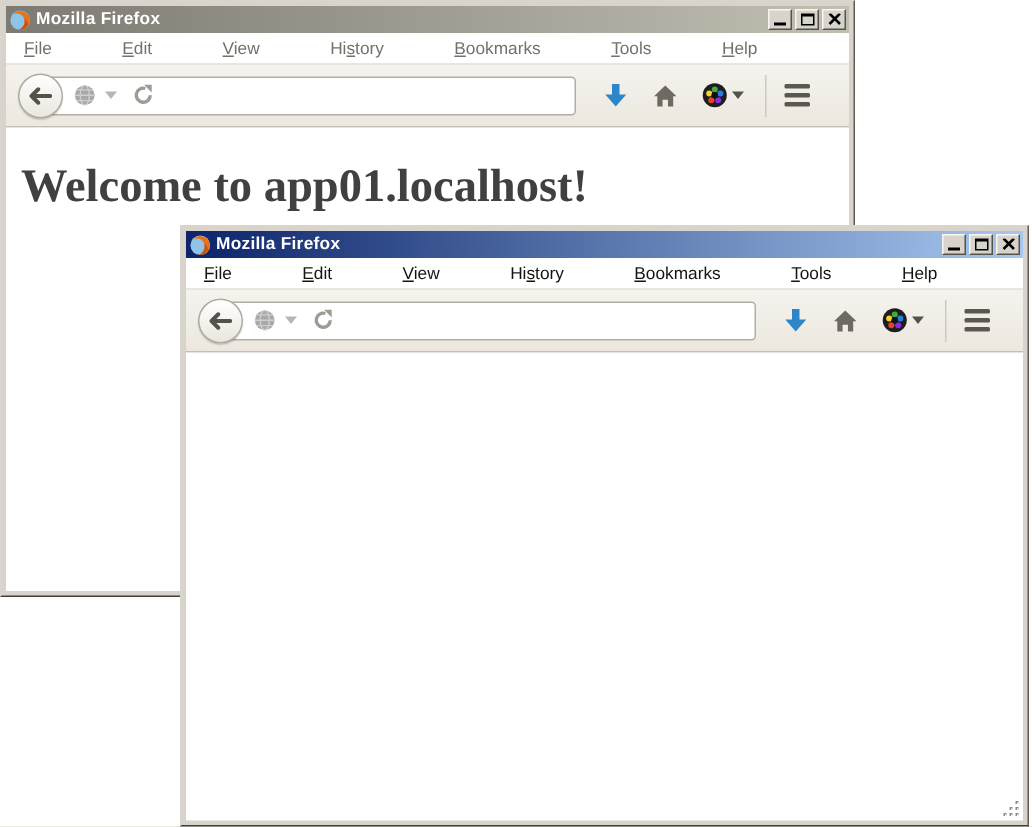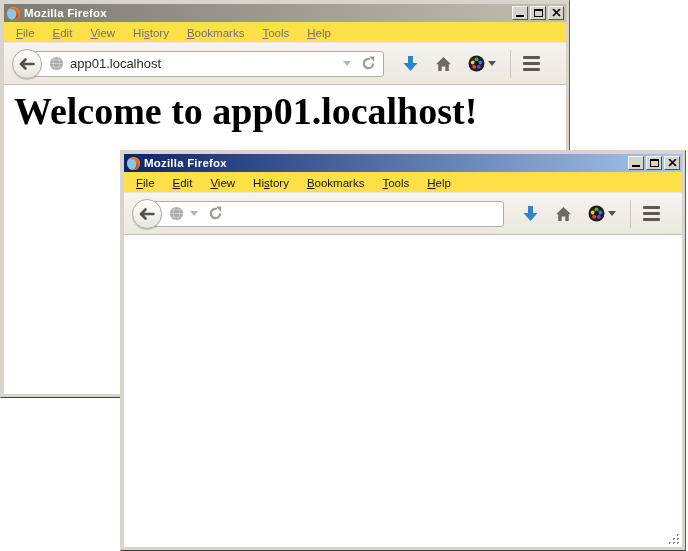--- a/index.html
+++ b/index.html
@@ -30,21 +30,21 @@
   .win-btn {
     width:16px; height:14px; background:#d8d4cb;
     border:1px solid; border-color:#f7f5f0 #55534d #55534d #f7f5f0;
     display:flex; align-items:center; justify-content:center; position:relative;
   }
   .glyph-min { width:8px; height:2px; background:#000; position:absolute; bottom:2px; left:3px; }
   .glyph-max { width:9px; height:8px; border:1px solid #000; border-top-width:2px; }
   
   .menubar {
     height:20px; flex:0 0 20px; display:flex; align-items:center;
-    padding:1px 3px 0 3px; background:#fde047;
+    padding:1px 3px 0 3px; background:#ffffff;gap:29px;
   }
   .menu-item { padding:2px 9px; font-size:11.5px; white-space:nowrap; cursor:default; }
   .menubar.dim .menu-item { color:#73716a; }
   .menubar.strong .menu-item { color:#16140f; }
   .accel { text-decoration:underline; }
   
   .navbar {
     height:43px; flex:0 0 43px; display:flex; align-items:center;
     padding:0 10px 0 8px;
     background:linear-gradient(#f5f3ee,#ece8df);
@@ -74,22 +74,22 @@
   .caret-down {
     width:0; height:0; border-left:4px solid transparent; border-right:4px solid transparent;
     border-top:5px solid #55524b;
   }
   .toolbar-sep { width:1px; height:28px; background:#cdc9bf; margin:0 12px 0 14px; }
   .hamburger { display:flex; flex-direction:column; gap:3px; }
   .hamburger span { width:17px; height:3px; background:#5b584f; border-radius:1px; }
   
   .page { flex:1; background:#ffffff; position:relative; overflow:hidden; }
   .page h1 {
-    margin:4px 0 0 10px; font-family:"Liberation Serif", serif;
-    font-size:38px; font-weight:bold; color:#000000;
+    margin:21px 0 0 10px; font-family:"Liberation Serif", serif;
+    font-size:31px; font-weight:bold; color:#404040;
   }
   .resize-grip { position:absolute; right:1px; bottom:1px; }
   
   #window-app01 { left:0;   top:0;   width:570px; height:398px; z-index:1; }
   #window-app02 { left:120px; top:150px; width:566px; height:401px; z-index:2; }
 </style>
 </head>
 <body>
 
 <div class="window" id="window-app01">
@@ -135,21 +135,20 @@
           </svg>
       </span>
       <span class="urlbar">
         <span class="tool-icon">
           <svg width="15" height="15" viewBox="0 0 16 16">
               <circle cx="8" cy="8" r="7" fill="#a9a9a9"></circle>
               <ellipse cx="8" cy="8" rx="3.2" ry="7" fill="none" stroke="#cfcfcf" stroke-width="1"></ellipse>
               <path d="M1 8 H15 M2.2 4.2 H13.8 M2.2 11.8 H13.8" stroke="#cfcfcf" stroke-width="1" fill="none"></path>
             </svg>
         </span>
-        <span class="url-text">app01.localhost</span>
         <span class="url-dropdown"></span>
         <span class="tool-icon">
           <svg width="15" height="15" viewBox="0 0 16 16">
               <path d="M13 8 A5 5 0 1 1 9.5 3.2" fill="none" stroke="#9e9b92" stroke-width="2.4"></path>
               <path d="M8.6 0.6 L14 0.6 L14 6 Z" fill="#9e9b92"></path>
             </svg>
         </span>
       </span>
       <span class="tool-icon dl">
         <svg width="17" height="17" viewBox="0 0 17 17">

